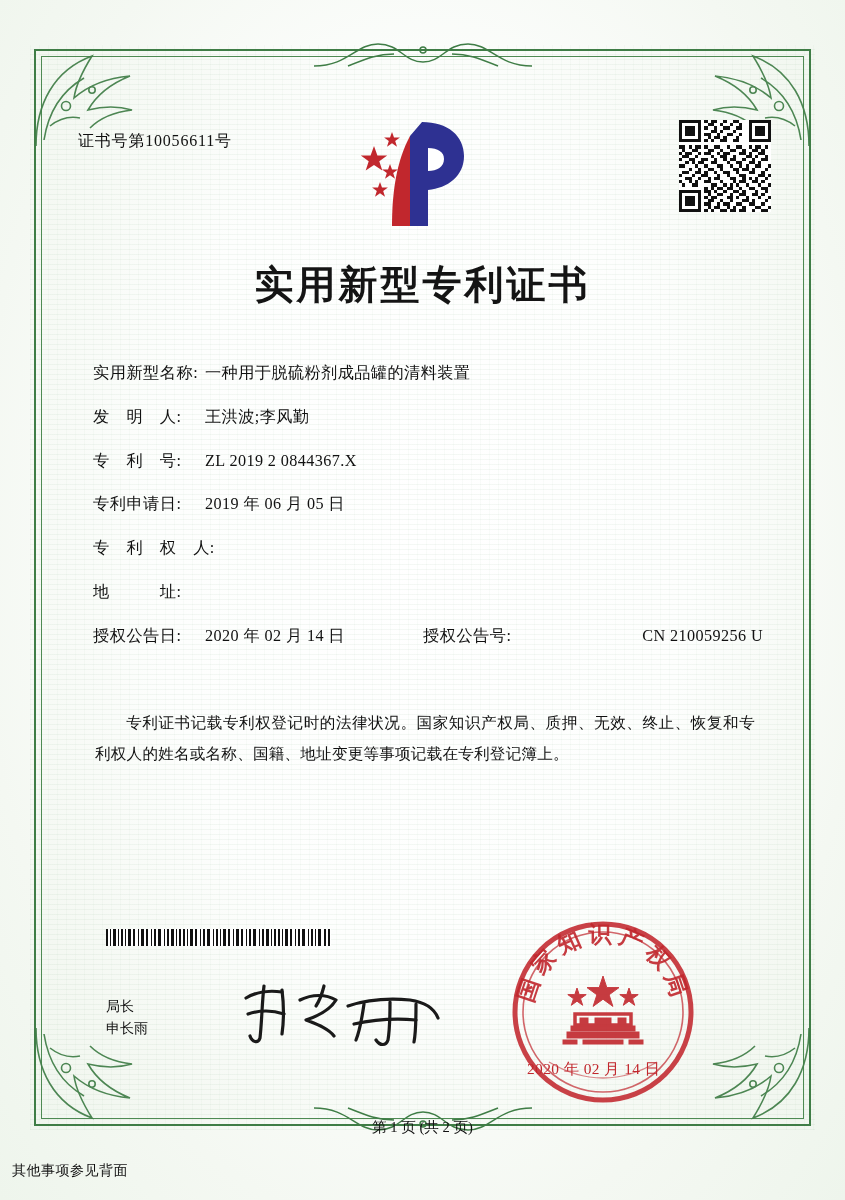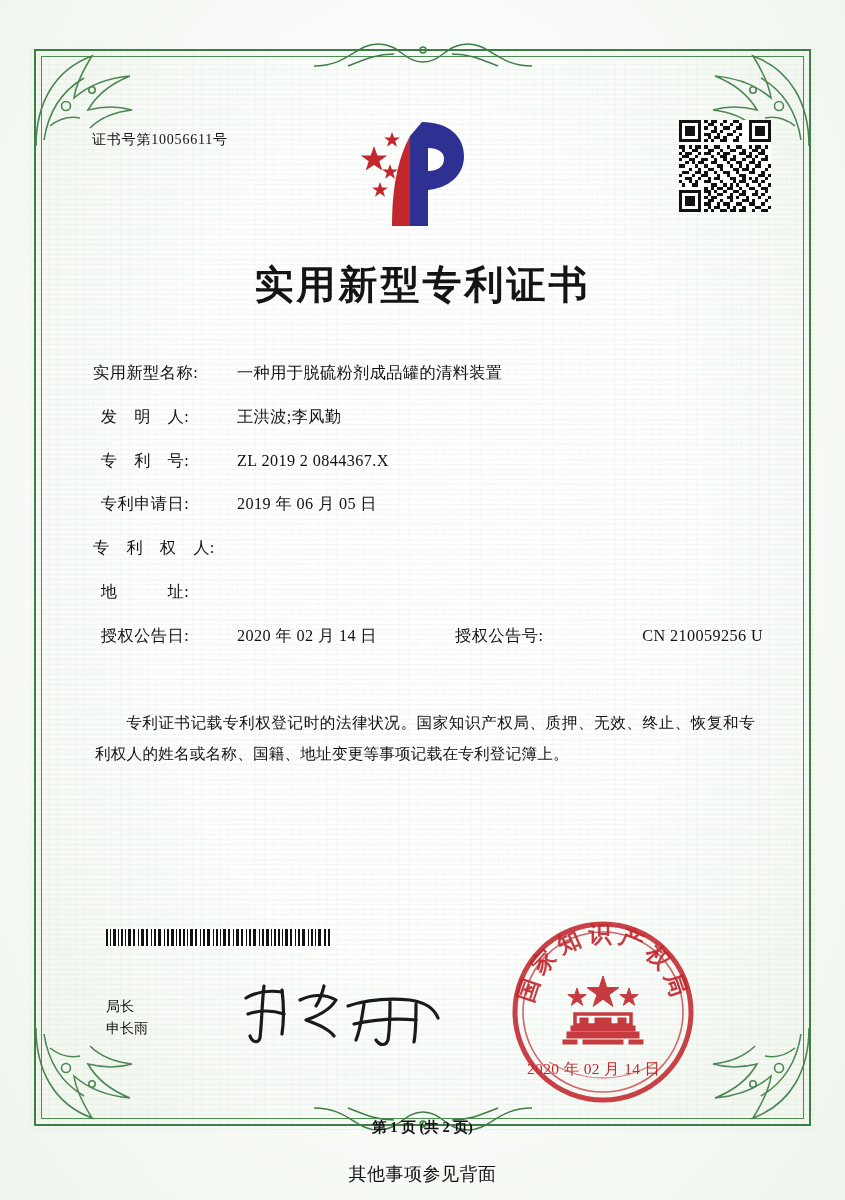--- a/index.html
+++ b/index.html
@@ -73,22 +73,22 @@
   .edge-bottom-mid {
     position: absolute;
     left: 50%; bottom: 62px;
     transform: translateX(-50%) scaleY(-1);
     color: #3f7d46;
   }
 
   
   .cert-no {
     position: absolute;
-    left: 92px; top: 131px;
-    font-size: 14px;
+    left: 78px; top: 131px;
+    font-size: 16px;
     letter-spacing: .8px;
     color: #111;
   }
 
   .emblem {
     position: absolute;
     left: 352px; top: 114px;
     width: 132px; height: 118px;
   }
 
@@ -120,27 +120,25 @@
     display: flex;
     align-items: baseline;
     margin-bottom: 23.5px;
     line-height: 1.25;
   }
   .field-label {
     width: 104px;
     flex: 0 0 104px;
     white-space: pre;
     letter-spacing: .5px;
-    text-align: center;
   }
   .field-sep { flex: 0 0 8px; }
   .field-value {
     flex: 1 1 auto;
     letter-spacing: .4px;
-    margin-left: 32px;
   }
   .field-row.two-col .field-value { flex: 0 0 218px; }
   .field-label2 {
     flex: 0 0 auto;
     white-space: pre;
     letter-spacing: .5px;
   }
   .field-value2 {
     flex: 1 1 auto;
     padding-left: 8px;
@@ -196,29 +194,28 @@
     color: #c1272d;
     letter-spacing: .4px;
   }
 
   .page-no {
     position: absolute;
     left: 0; right: 0; top: 1118px;
     text-align: center;
     font-size: 14.6px;
     color: #111;
-    font-weight: bold;
   }
   .footnote {
     position: absolute;
     left: 0; right: 0; top: 1162px;
-    text-align: center;
-    font-size: 18px;
+    font-size: 14px;
     color: #111;
     letter-spacing: .5px;
+    padding-left: 12px;
   }
 </style>
 </head>
 <body>
 
 <div class="page">
 
   <div class="guilloche"></div>
 
   <div class="frame-outer"></div>

